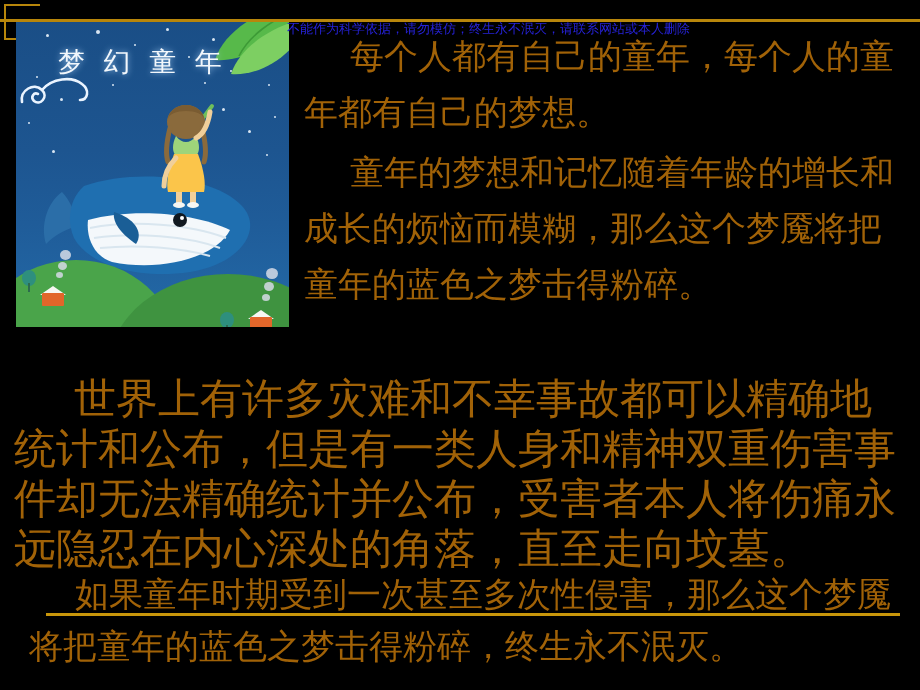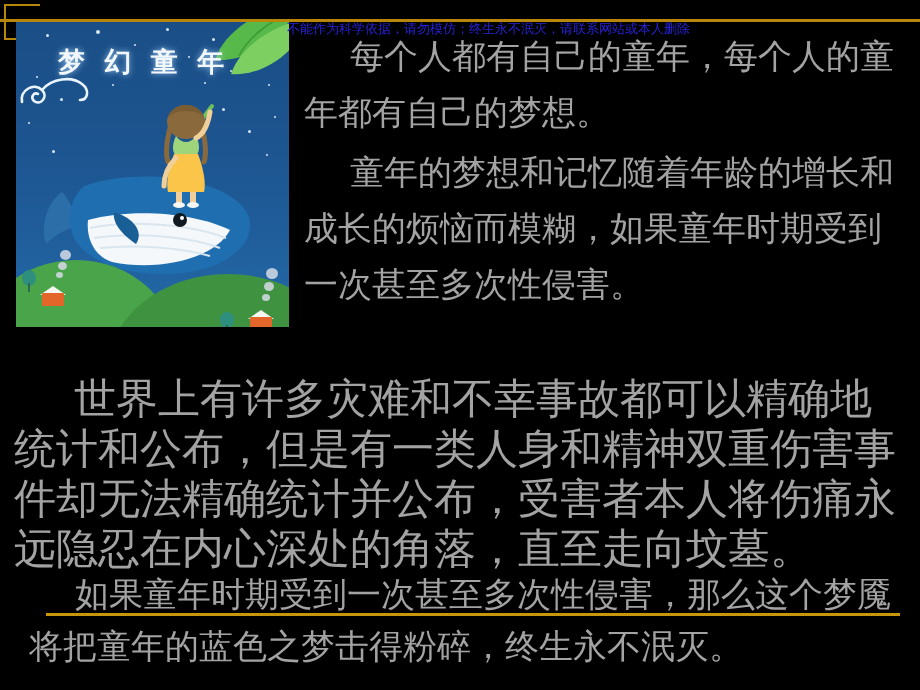--- a/index.html
+++ b/index.html
@@ -81,21 +81,21 @@
     height: 120px;
   }
   .title-cn {
     position: absolute;
     left: 42px;
     top: 22px;
     font-family: "DejaVu Serif", serif;
     font-size: 27px;
     color: #f2f7fc;
     letter-spacing: 5px;
-    font-weight: 700;
+    font-weight: 400;
     text-shadow: 0 0 6px rgba(180,220,255,0.8);
     white-space: nowrap;
   }
   .swirl {
     position: absolute;
     left: 2px;
     top: 44px;
     width: 78px;
     height: 52px;
   }
@@ -188,21 +188,21 @@
     font-size: 13px;
     color: #2622d8;
     letter-spacing: 0px;
     white-space: nowrap;
     line-height: 15px;
   }
 
   
   .para {
     position: absolute;
-    color: #a3a3a3;
+    color: #a16207;
     font-family: "DejaVu Serif", "Liberation Serif", serif;
     font-weight: 400;
     letter-spacing: 0px;
   }
   #para-1 {
     left: 304px;
     top: 28px;
     width: 600px;
     font-size: 34px;
     line-height: 56px;
@@ -331,17 +331,17 @@
     <div class="smoke" style="left:246px; top:272px; width:8px;  height:7px;"></div>
     <div class="smoke" style="left:248px; top:260px; width:10px; height:9px;"></div>
     <div class="smoke" style="left:250px; top:246px; width:12px; height:11px;"></div>
 
     <div class="title-cn">梦 幻 童 年</div>
   </div>
 
   <div id="watermark">不能作为科学依据，请勿模仿；终生永不泯灭，请联系网站或本人删除</div>
 
   <div class="para" id="para-1">每个人都有自己的童年，每个人的童年都有自己的梦想。</div>
-  <div class="para" id="para-2">童年的梦想和记忆随着年龄的增长和成长的烦恼而模糊，如果童年时期受到一次甚至多次性侵害。</div>
+  <div class="para" id="para-2">童年的梦想和记忆随着年龄的增长和成长的烦恼而模糊，那么这个梦魇将把童年的蓝色之梦击得粉碎。</div>
   <div class="para" id="para-3">世界上有许多灾难和不幸事故都可以精确地统计和公布，但是有一类人身和精神双重伤害事件却无法精确统计并公布，受害者本人将伤痛永远隐忍在内心深处的角落，直至走向坟墓。</div>
   <div class="para" id="para-4">如果童年时期受到一次甚至多次性侵害，那么这个梦魇将把童年的蓝色之梦击得粉碎，终生永不泯灭。</div>
 
 </div>
 
 </body></html>

